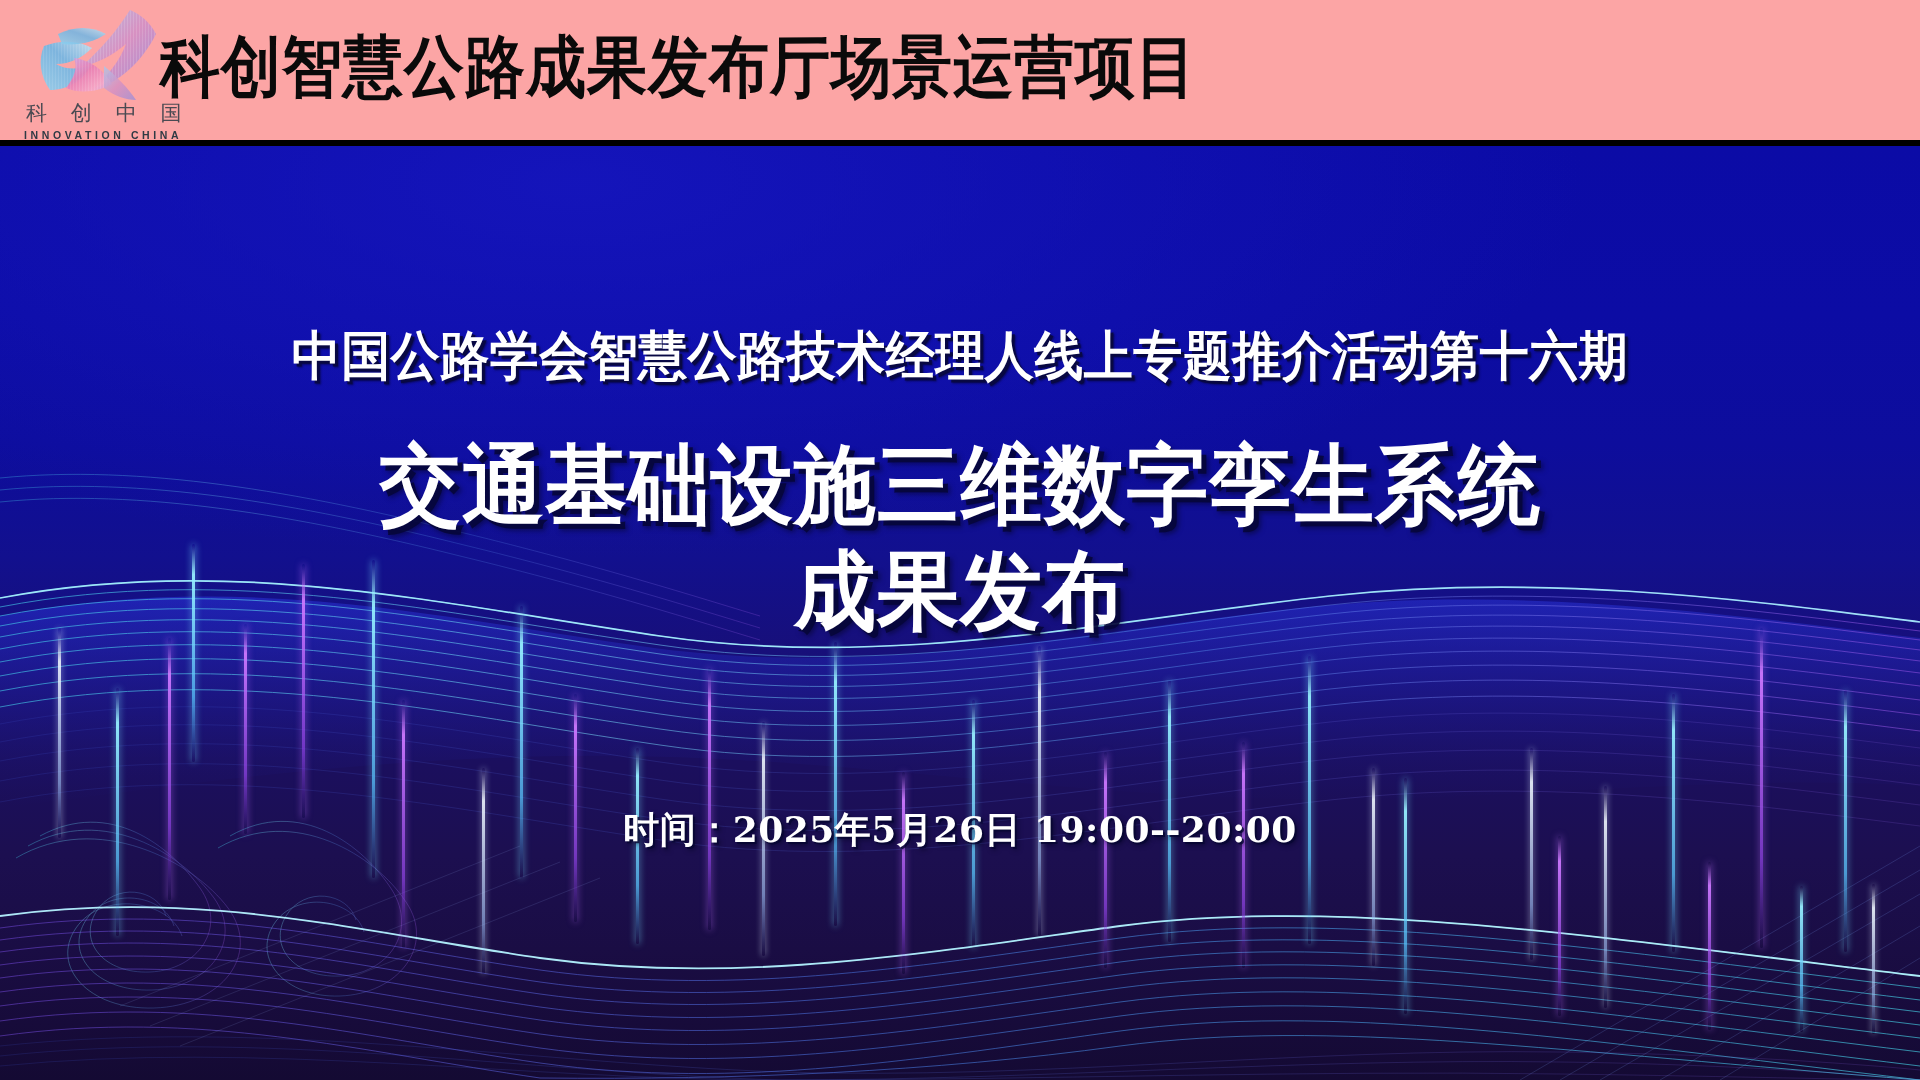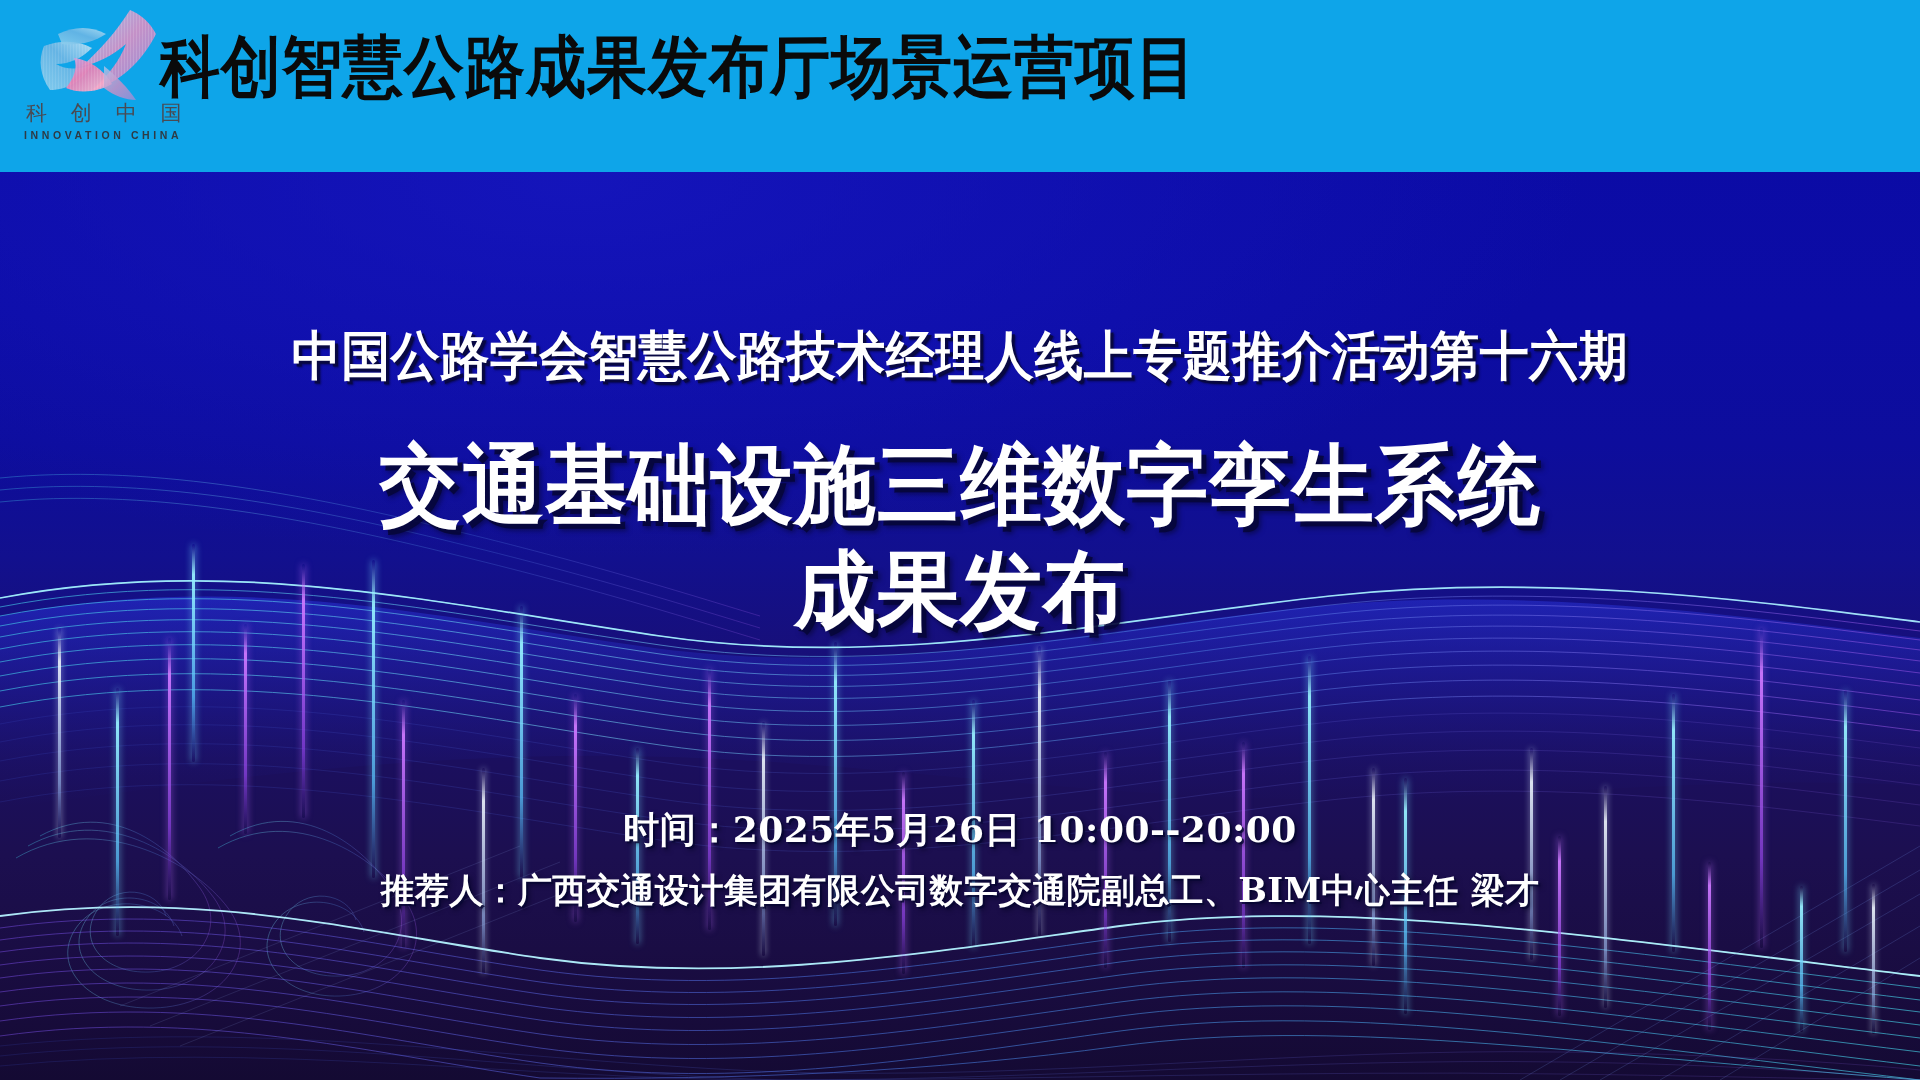--- a/index.html
+++ b/index.html
@@ -14,22 +14,22 @@
   #poster {
     position:relative;
     width:1920px; height:1080px;
     overflow:hidden;
   }
 
   
   .header-band {
     position:absolute;
     left:0; top:0;
-    width:1920px; height:172px;
-    background:#0ea5e9;
+    width:1920px; height:140px;
+    background:#fca5a5;
     z-index:40;
     overflow:hidden;
   }
 
   .logo-block {
     position:absolute;
     left:12px; top:2px;
     width:178px; height:144px;
   }
 
@@ -334,23 +334,22 @@
 
   <div class="content">
 
     <div class="subtitle">中国公路学会智慧公路技术经理人线上专题推介活动第十六期</div>
 
     <div class="main-title">
       <span class="tline">交通基础设施三维数字孪生系统</span>
       <span class="tline">成果发布</span>
     </div>
 
-    <div class="time-line">时间：2025年5月26日 10:00--20:00</div>
-
-    <div class="presenter-line">推荐人：广西交通设计集团有限公司数字交通院副总工、BIM中心主任 梁才</div>
+    <div class="time-line">时间：2025年5月26日 19:00--20:00</div>
+
   </div>
 
   <div class="header-band">
 
     <div class="logo-block">
       <div class="logo-mark">
         <svg width="140" height="96" viewBox="0 0 140 96">
           <defs>
             <linearGradient id="lgPink" x1="0" y1="0" x2="1" y2="1">
               <stop offset="0%" stop-color="#c9a8e8"></stop>

